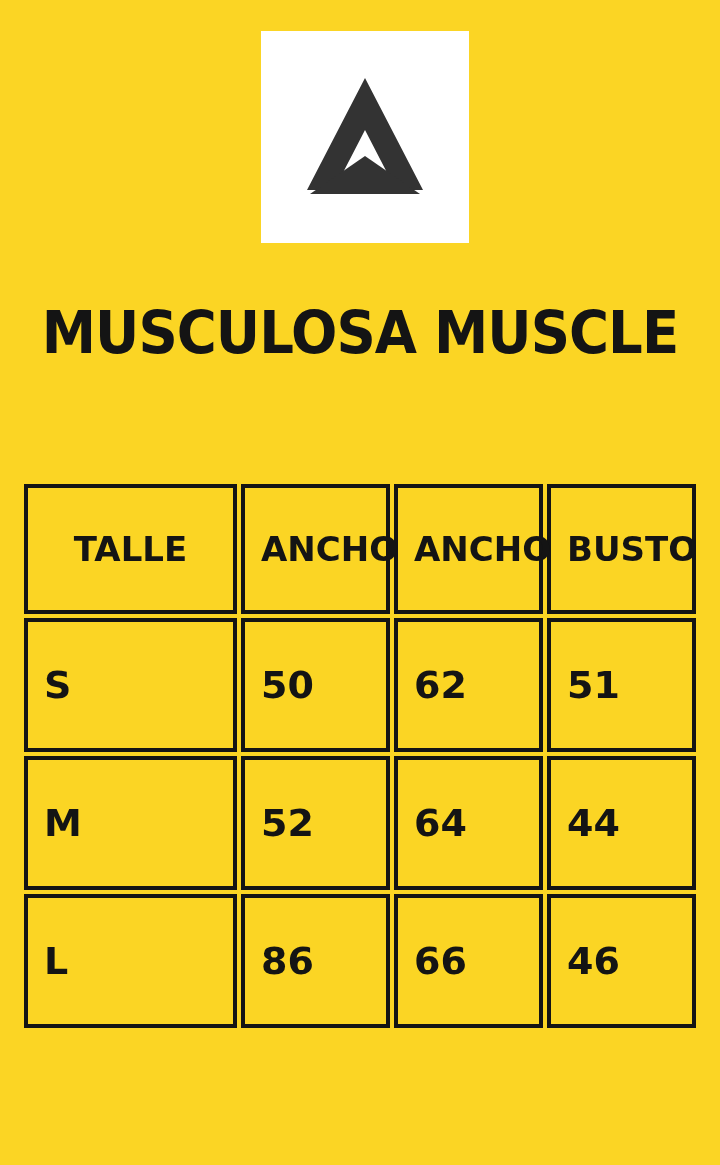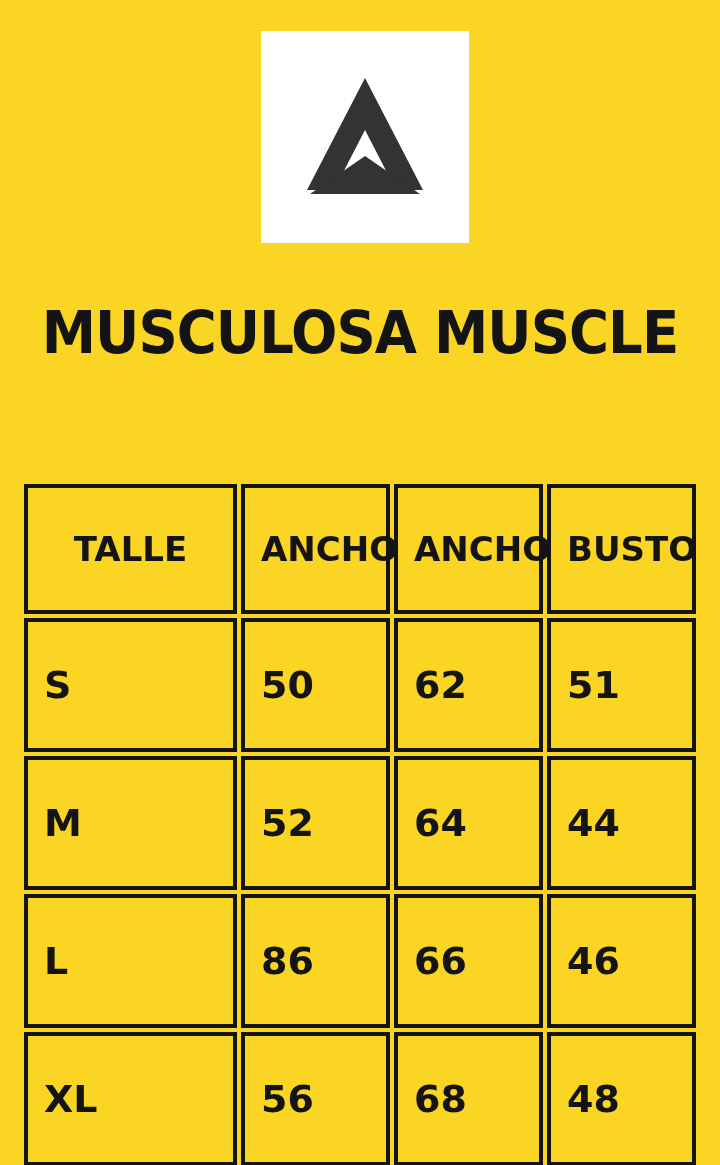--- a/index.html
+++ b/index.html
@@ -122,23 +122,17 @@
           <td>52</td>
           <td>64</td>
           <td>44</td>
         </tr>
         <tr>
           <td>L</td>
           <td>86</td>
           <td>66</td>
           <td>46</td>
         </tr>
-        <tr>
-          <td>XL</td>
-          <td>56</td>
-          <td>68</td>
-          <td>48</td>
-        </tr>
       </tbody>
     </table>
   </div>
 
 </div>
 
 </body></html>

